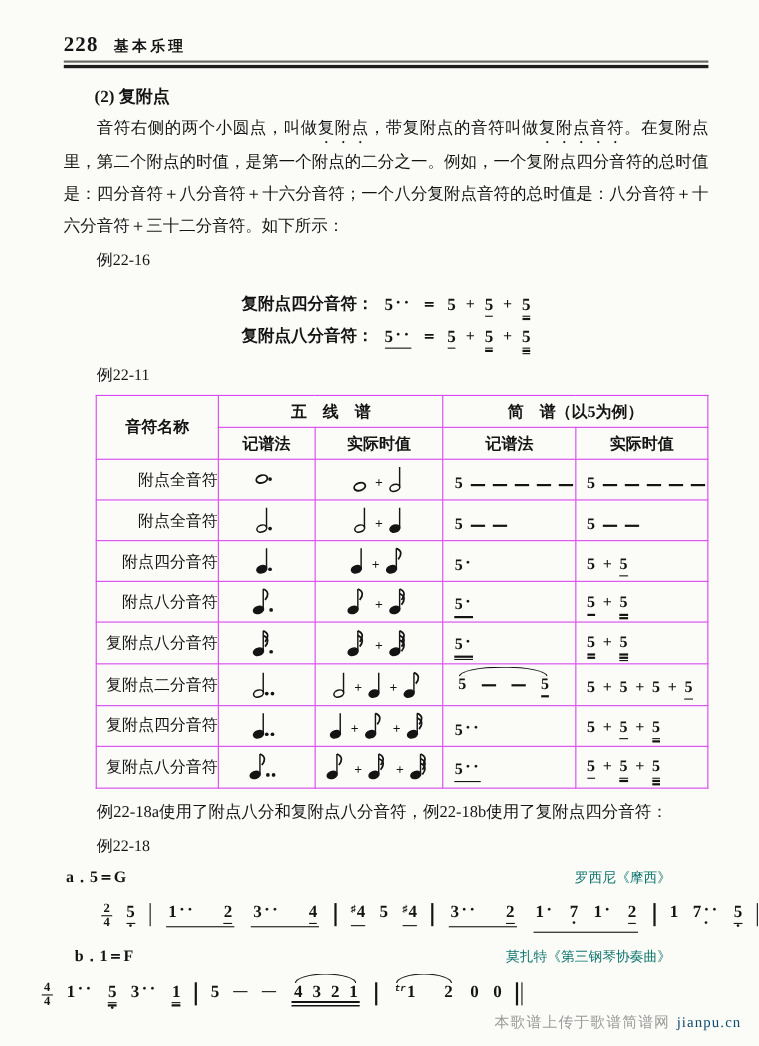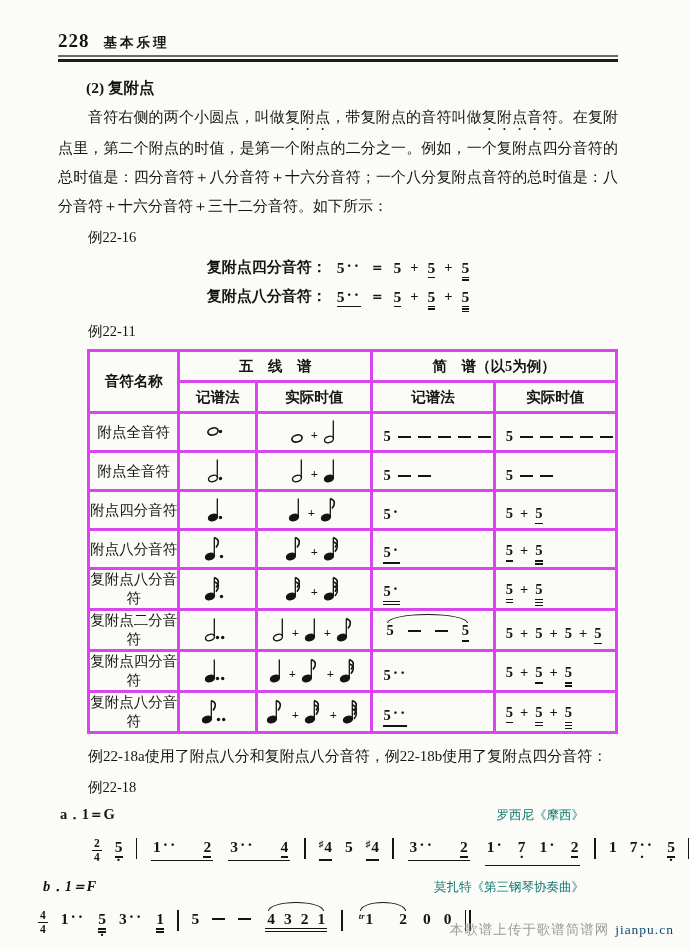--- a/index.html
+++ b/index.html
@@ -1,20 +1,20 @@
 <!DOCTYPE html>
 <html><head>
 <meta charset="utf-8">
 <style>
   html,body{margin:0;padding:0;background:#e8e8e6;}
   .page{
     width:690px;height:951px;box-sizing:border-box;position:relative;
     margin:0 auto;background:#fbfbf8;color:#141414;overflow:hidden;
     font-family:"Liberation Serif","DejaVu Serif",serif;
-    padding:30px 72px 0 58px;font-size:15px;
+    padding:30px 46px 0 58px;font-size:15px;
   }
   
   .pagehead{display:flex;align-items:baseline;gap:14px;}
   .pnum{font-size:19px;font-weight:700;letter-spacing:1px;}
   .btitle{font-size:13.5px;font-weight:700;letter-spacing:3px;}
   .rule{margin-top:3px;}
   .rule .r1{height:1.5px;background:#6a6a6a;}
   .rule .r2{height:3px;background:#1d1d1d;margin-top:2px;}
   
   h3{font-size:15.5px;margin:16px 0 4px 28px;font-weight:700;}
@@ -22,21 +22,21 @@
   .indent{text-indent:2em;}
   .ex-label{margin:4px 0 2px 30px;line-height:24px;font-size:14.5px;}
   .emph{-webkit-text-emphasis:filled dot;-webkit-text-emphasis-position:under right;
         text-emphasis:filled dot;text-emphasis-position:under right;}
   
   .music{display:flex;align-items:flex-start;column-gap:13px;font-weight:700;}
   .jnote{display:inline-flex;flex-direction:column;align-items:center;font-weight:700;
          font-size:15.5px;line-height:17px;}
   .jd{display:inline-flex;align-items:baseline;white-space:nowrap;}
   .acc{font-size:9px;font-weight:700;transform:translateY(-5px);margin-right:1px;}
-  .orn{font-size:8.5px;font-style:italic;font-weight:700;transform:translateY(-5px);margin-right:1px;}
+  .orn{font-size:8.5px;font-style:italic;font-weight:700;transform:translateY(-5px);margin-right:1px;font-family:Liberation Mono, monospace;}
   .rdots{font-size:16px;letter-spacing:2px;margin-left:2px;transform:translateY(-2px);}
   .jlines{display:flex;flex-direction:column;gap:1.5px;align-self:stretch;margin-top:1px;}
   .jlines i{display:block;height:1.3px;background:#141414;}
   .jlo{height:7px;line-height:5px;font-size:15px;text-align:center;}
   .jbar{width:1.5px;height:21px;background:#141414;flex:none;}
   .jend{display:flex;gap:3px;flex:none;}
   .jend i{width:1.5px;height:21px;background:#141414;display:block;}
   .jdash{width:13px;height:1.7px;background:#141414;margin-top:8px;flex:none;}
   .jop{line-height:17px;font-weight:700;font-size:14.5px;}
   .jtime{display:inline-flex;flex-direction:column;align-items:center;font-size:11.5px;
@@ -45,30 +45,30 @@
   .jtime .num{padding:0 2px;}
   .jgroup{position:relative;display:inline-flex;align-items:flex-start;gap:14px;padding:0 3px 5px;}
   .jgroup.wide{gap:26px;}
   .jgroup.tight{gap:9px;}
   .jgroup.u1::after{content:"";position:absolute;left:1px;right:1px;bottom:1.5px;height:1.4px;background:#141414;}
   .jgroup.u2::after{content:"";position:absolute;left:1px;right:1px;bottom:0;height:4.6px;
       background:linear-gradient(to bottom,#141414 0 1.4px,transparent 1.4px 3.2px,#141414 3.2px 4.6px);}
   .jgroup.tie::before{content:"";position:absolute;left:4px;right:4px;top:-8px;height:8px;
       border:1.3px solid #141414;border-bottom:none;border-radius:50% 50% 0 0/100% 100% 0 0;}
   
-  .formulas{margin:10px 0 6px;}
+  .formulas{margin:20px 0 6px;}
   .formula{display:flex;justify-content:center;align-items:flex-start;gap:10px;margin:7px 0;}
   .flabel{font-weight:700;font-size:15px;line-height:17px;}
   .ftokens{display:flex;align-items:flex-start;column-gap:9px;font-weight:700;}
   
   table.nt{border-collapse:collapse;margin:6px 0 8px 29px;table-layout:fixed;}
-  table.nt th,table.nt td{border:3px solid #d946ef;padding:0;}
+  table.nt th,table.nt td{border:1px solid #d946ef;padding:0;}
   table.nt{border:1.5px solid #2a2a2a;}
   table.nt th{font-size:14.5px;font-weight:700;height:28px;}
-  td.namec{width:124px;text-align:center;font-size:14.5px;height:33px;}
+  td.namec{width:124px;text-align:right;font-size:14.5px;height:33px;}
   td.snc{width:94px;}td.svc{width:118px;}td.jnc{width:92px;}td.jvc{width:89px;}
   .staffcell{display:flex;align-items:flex-end;justify-content:center;gap:4px;padding:4px 2px 5px;}
   .sop{font-weight:600;font-size:12.5px;padding:0 1px;align-self:flex-end;margin-bottom:4px;line-height:1;}
   .jpcell{display:flex;align-items:flex-start;padding:10px 2px 2px 10px;column-gap:7px;font-weight:700;}
   .jpcell .jnote{font-size:14.5px;}
   
   .score{margin-top:6px;}
   .scorehead{display:flex;justify-content:space-between;align-items:baseline;}
   .skey{font-weight:700;font-size:14.5px;}
   .scredit{font-size:12.5px;color:#0f766e;margin-right:34px;}
@@ -723,21 +723,21 @@
           </td>
         </tr>
       </tbody>
   </table>
 
   <p class="indent">例22-18a使用了附点八分和复附点八分音符，例22-18b使用了复附点四分音符：</p>
   <p class="ex-label">例22-18</p>
 
   <div class="score" style="margin-left:2px;">
     <div class="scorehead">
-      <span class="skey">a．1＝G</span>
+      <span class="skey">a．5＝G</span>
       <span class="scredit">罗西尼《摩西》</span>
     </div>
     <div class="music mline" style="margin-left:32px;">
         <span class="jtime">
           <span class="num">2</span>
           <span class="den">4</span>
         </span>
         <span class="jnote">
           <span class="jd">
             <span>5</span>
@@ -872,21 +872,21 @@
           <span class="jlo">·</span>
         </span>
         <span class="jend">
           <i></i>
         </span>
       </div>
   </div>
 
   <div class="score" style="margin-left:-20px;margin-top:10px;">
     <div class="scorehead">
-      <span class="skey" style="margin-left:5px;font-style:italic;">b．1＝F</span>
+      <span class="skey" style="margin-left:30px;">b．1＝F</span>
       <span class="scredit">莫扎特《第三钢琴协奏曲》</span>
     </div>
     <div class="music mline">
         <span class="jtime">
           <span class="num">4</span>
           <span class="den">4</span>
         </span>
         <span class="jnote">
           <span class="jd">
             <span>1</span>

